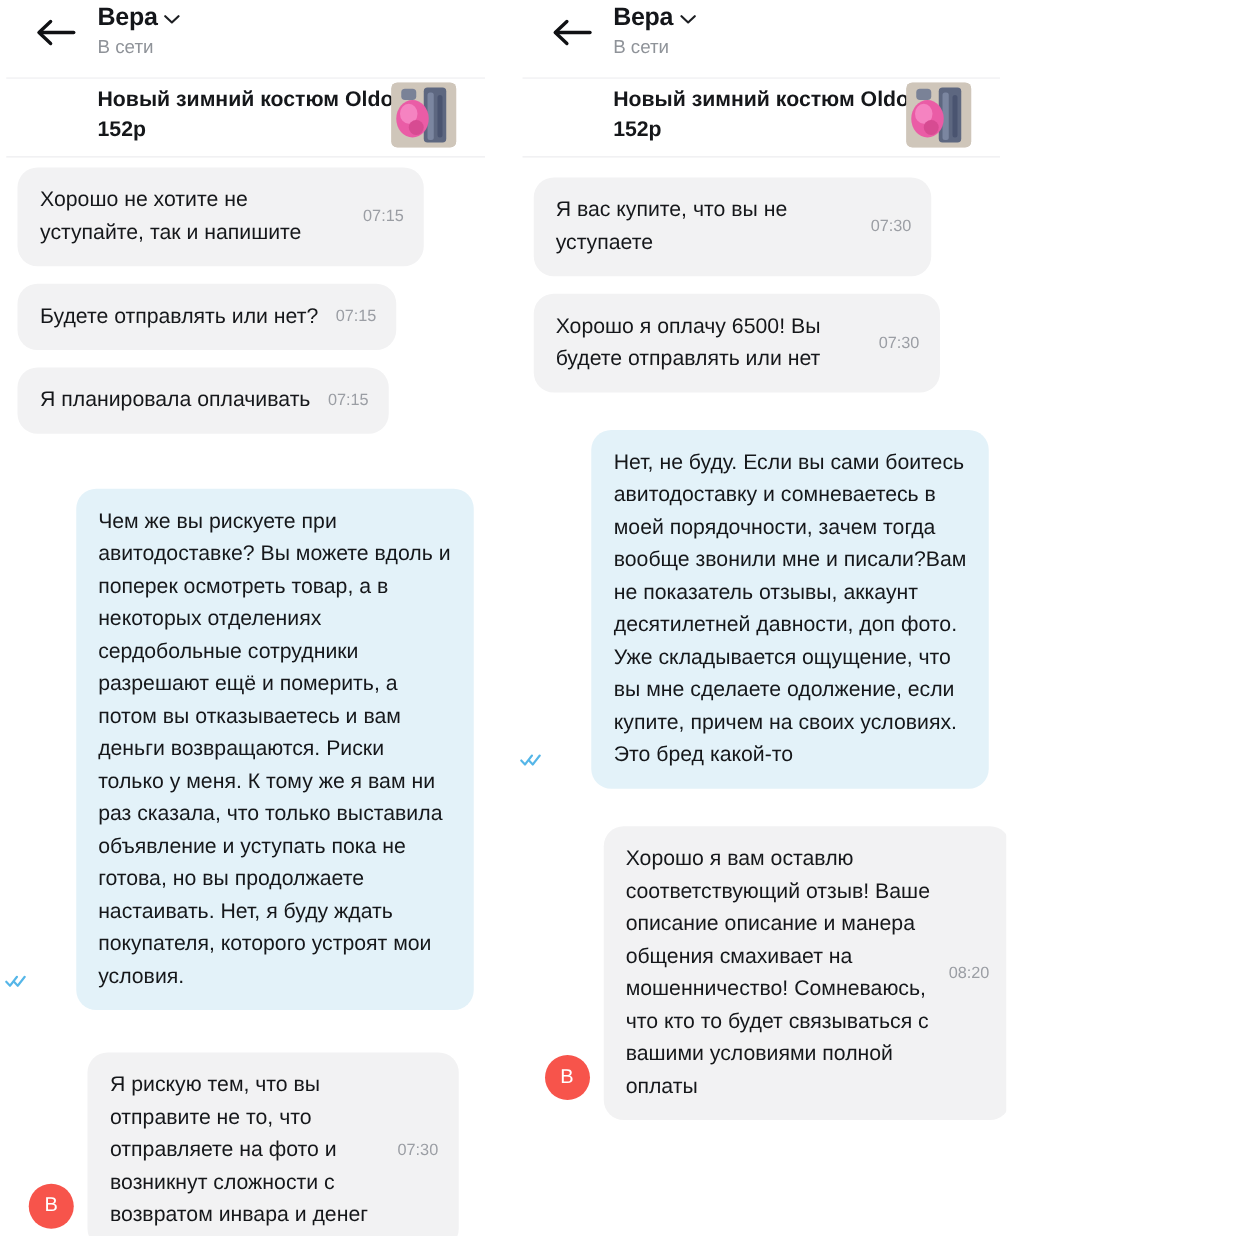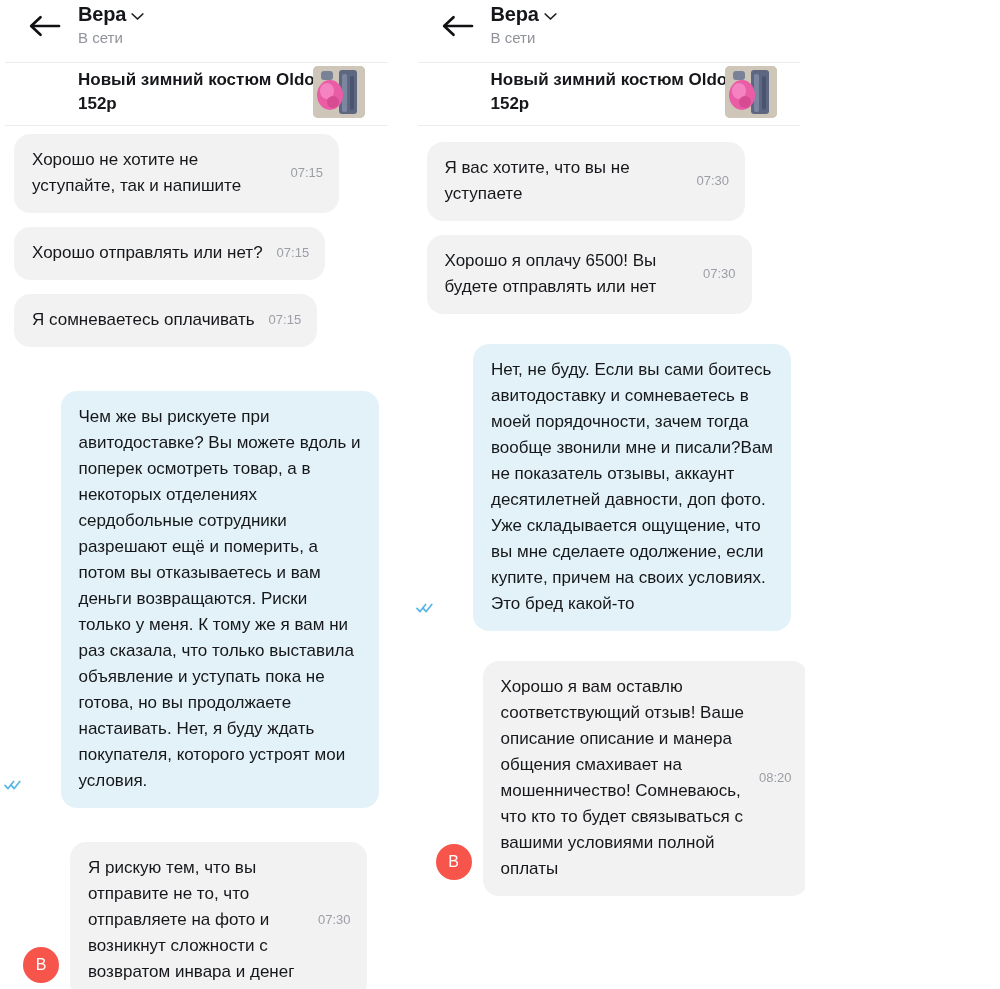--- a/index.html
+++ b/index.html
@@ -245,31 +245,31 @@
           <div class="bubble-text" style="width:270px;">Хорошо не хотите не уступайте, так и напишите</div>
           <div class="meta inside-right">
             <span>07:15</span>
           </div>
         </div>
       </div>
       <div class="sp14"></div>
 
       <div class="msg-row in">
         <div class="bubble in">
-          <div class="bubble-text">Хорошо отправлять или нет?</div>
+          <div class="bubble-text">Будете отправлять или нет?</div>
           <div class="meta inside-right">
             <span>07:15</span>
           </div>
         </div>
       </div>
       <div class="sp14"></div>
 
       <div class="msg-row in">
         <div class="bubble in">
-          <div class="bubble-text">Я сомневаетесь оплачивать</div>
+          <div class="bubble-text">Я планировала оплачивать</div>
           <div class="meta inside-right">
             <span>07:15</span>
           </div>
         </div>
       </div>
       <div class="sp44"></div>
 
       <div class="msg-row out">
         <div class="meta outside-left">
           <span>07:28</span>
@@ -336,21 +336,21 @@
         </svg>
       </div>
       <div class="product-rule"></div>
     </div>
 
     <div class="messages">
       <div class="sp16"></div>
 
       <div class="msg-row in">
         <div class="bubble in">
-          <div class="bubble-text" style="width:238px;">Я вас хотите, что вы не уступаете</div>
+          <div class="bubble-text" style="width:238px;">Я вас купите, что вы не уступаете</div>
           <div class="meta inside-right">
             <span>07:30</span>
           </div>
         </div>
       </div>
       <div class="sp14"></div>
 
       <div class="msg-row in">
         <div class="bubble in">
           <div class="bubble-text" style="width:253px;">Хорошо я оплачу 6500! Вы будете отправлять или нет</div>

